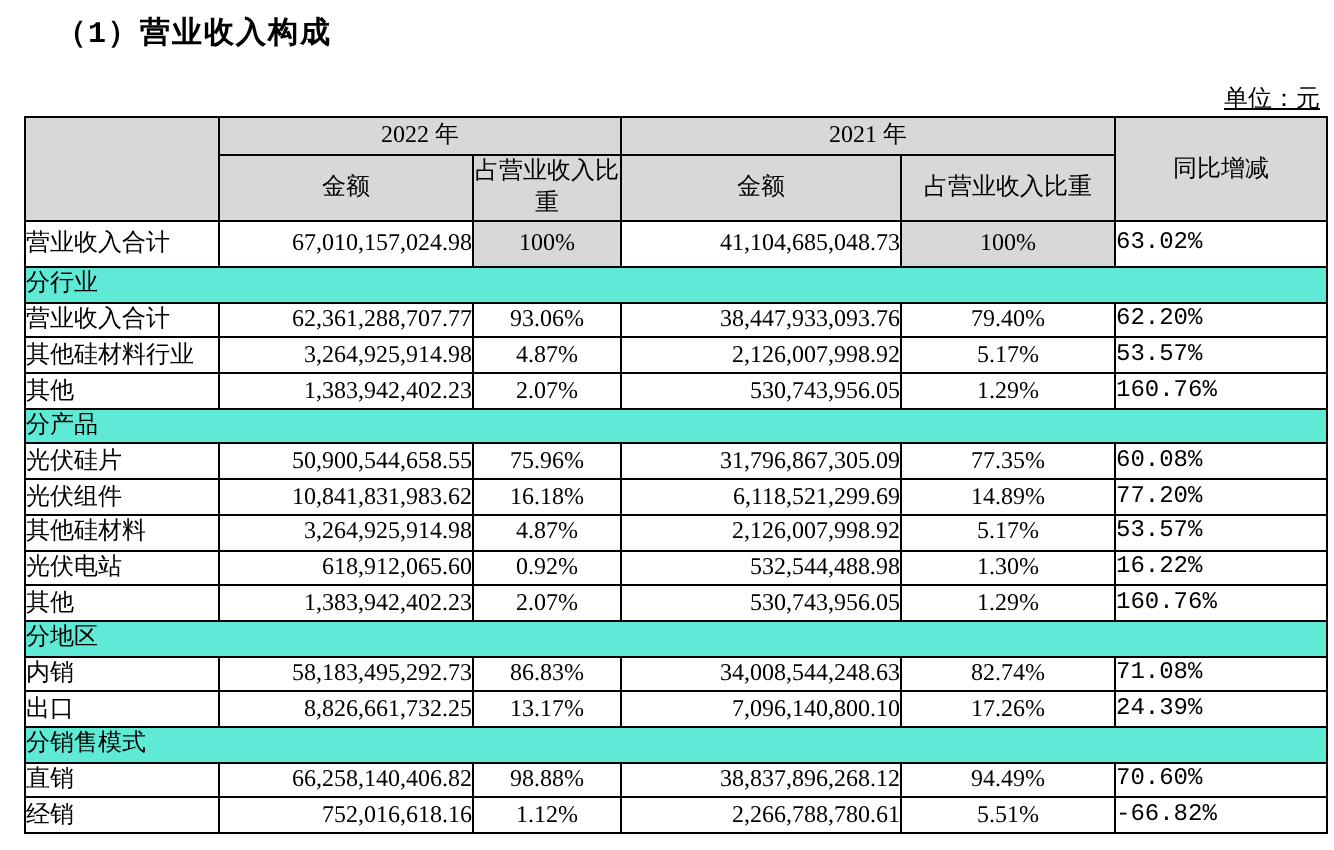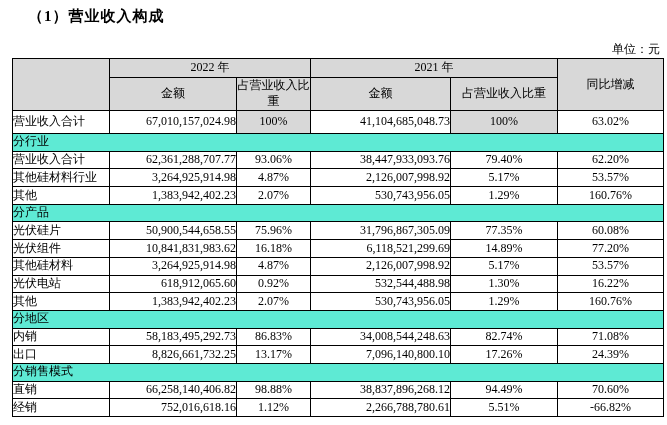--- a/index.html
+++ b/index.html
@@ -6,26 +6,27 @@
   body {
     width:667px; height:425px;
     background:#ffffff;
     position:relative;
     overflow:hidden;
     font-family:"Liberation Serif","DejaVu Serif",serif;
     color:#000000;
   }
   .title {
     position:absolute; top:7px; left:28px;
-    font-family:Liberation Serif, serif;
+    font-family:Liberation Mono, monospace;
     font-weight:bold; font-size:15px; letter-spacing:1px;
   }
   .unit {
     position:absolute; top:41px; right:7px;
     font-size:12px;
+    text-decoration:underline;
   }
   table.rev {
     position:absolute; top:58px; left:12px;
     width:651px;
     border-collapse:collapse;
     table-layout:fixed;
     font-size:12px;
     line-height:1.15;
     border-radius:20px;
   }
@@ -45,21 +46,21 @@
     text-align:center;
   }
   .ratio-head-wrap {
     white-space:normal !important;
     padding:0 9px;
     line-height:1.3;
   }
   .c-label { text-align:left; padding-left:7px; }
   .c-num   { text-align:right; padding-right:6px; }
   .c-pct   { text-align:center; padding-right:7px; }
-  .c-yoy   { text-align:center; padding-right:13px; }
+  .c-yoy   { text-align:left; padding-right:13px;font-family:Liberation Mono, monospace; }
   .shaded  { background:#d8d8d8; }
   tr.section td { background:#5eead4; }
 </style>
 </head>
 <body>
 
 <div class="title">（1）营业收入构成</div>
 <div class="unit">单位：元</div>
 
 <table class="rev">

